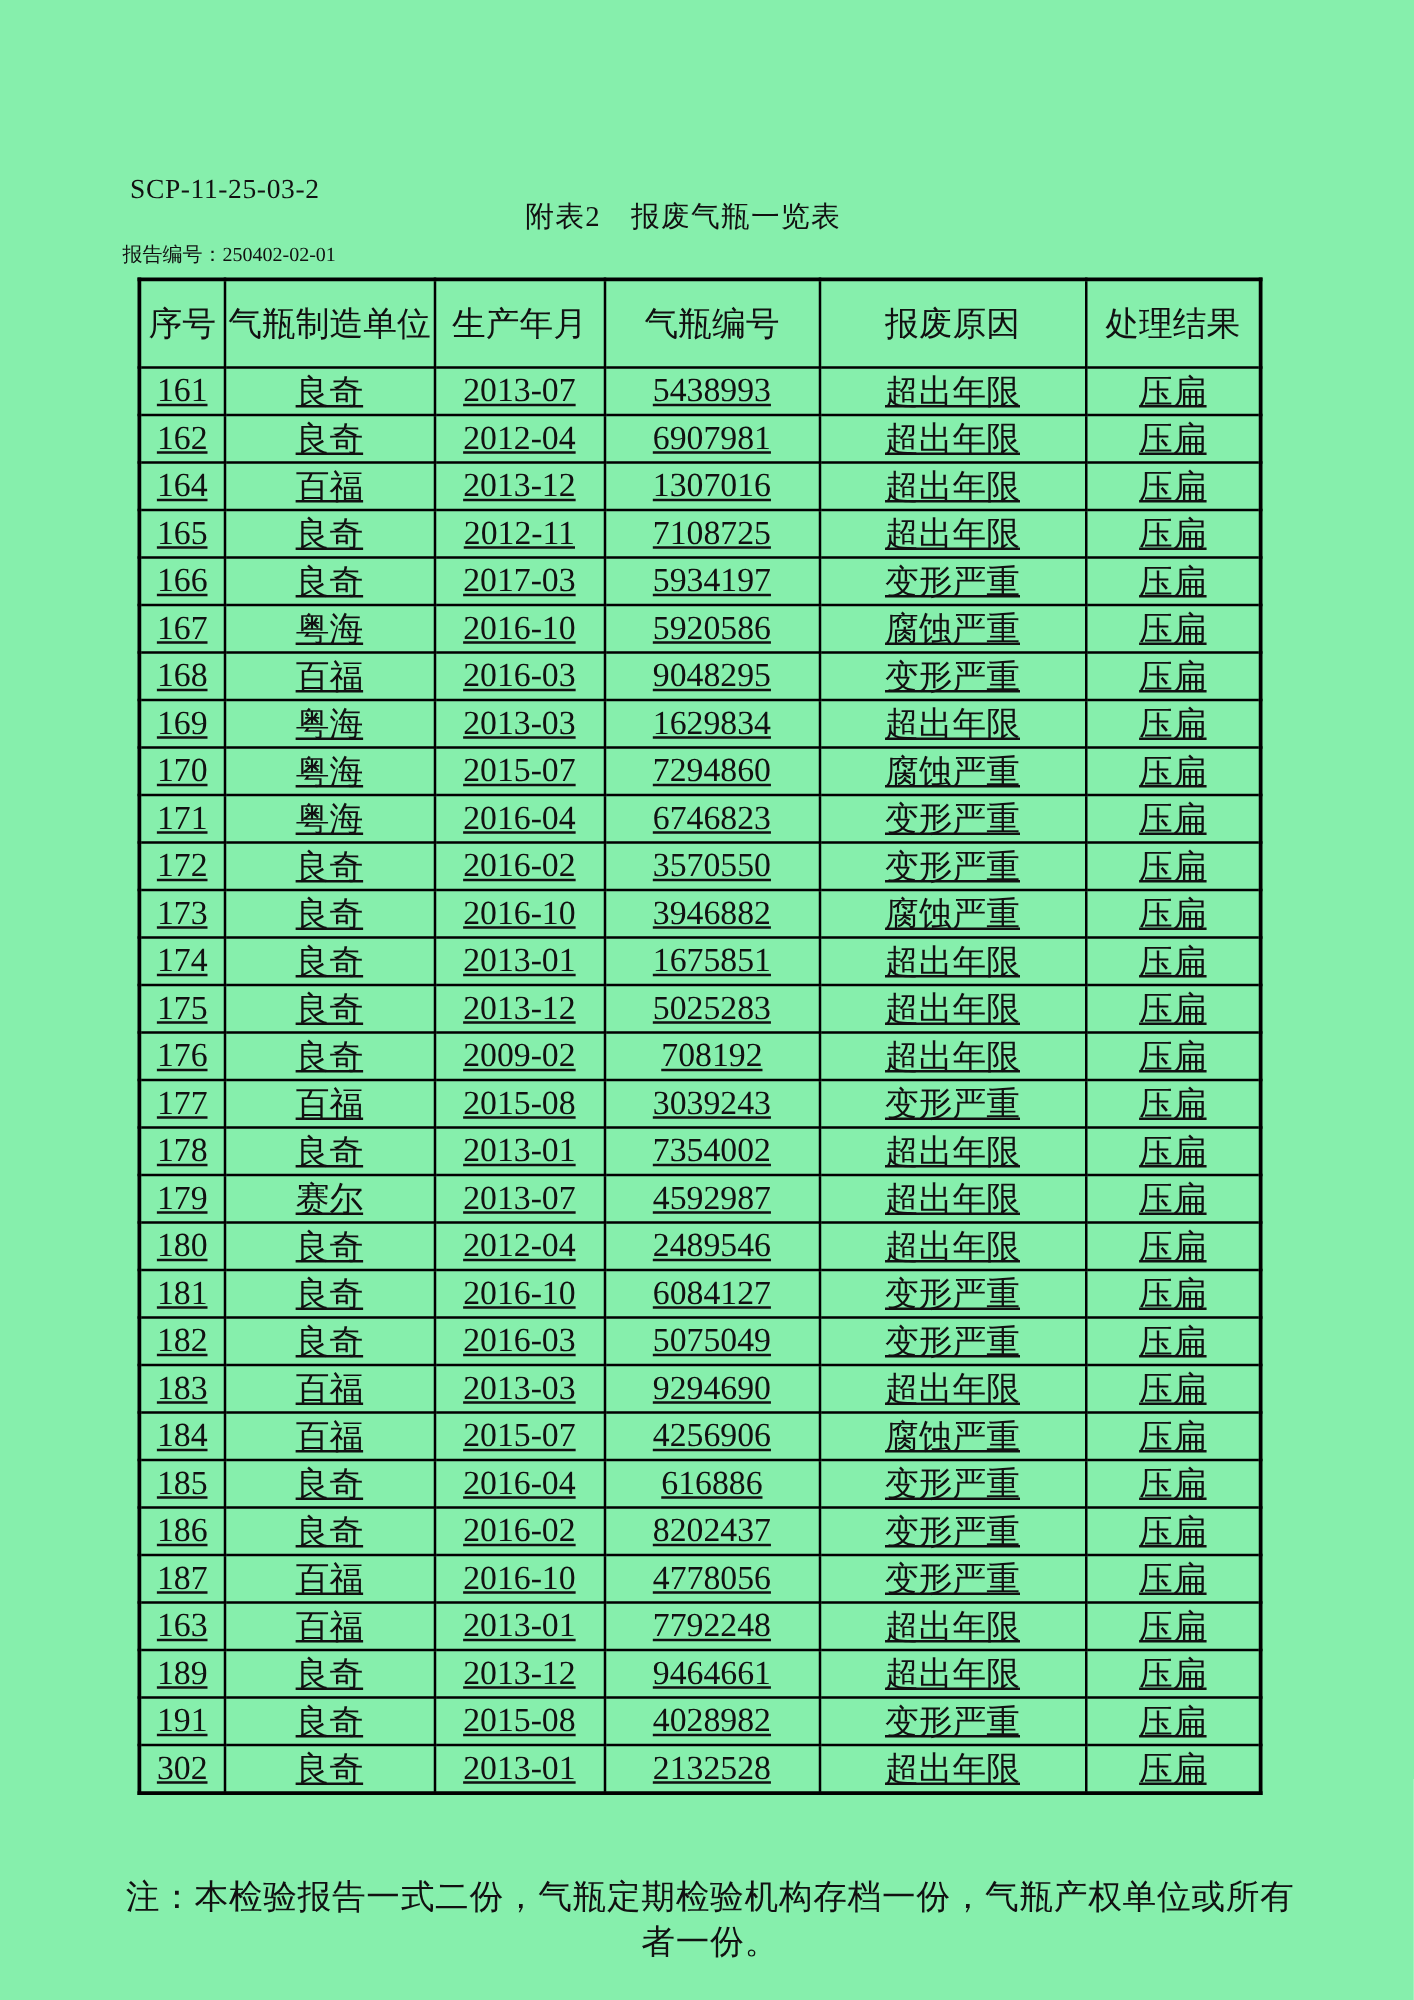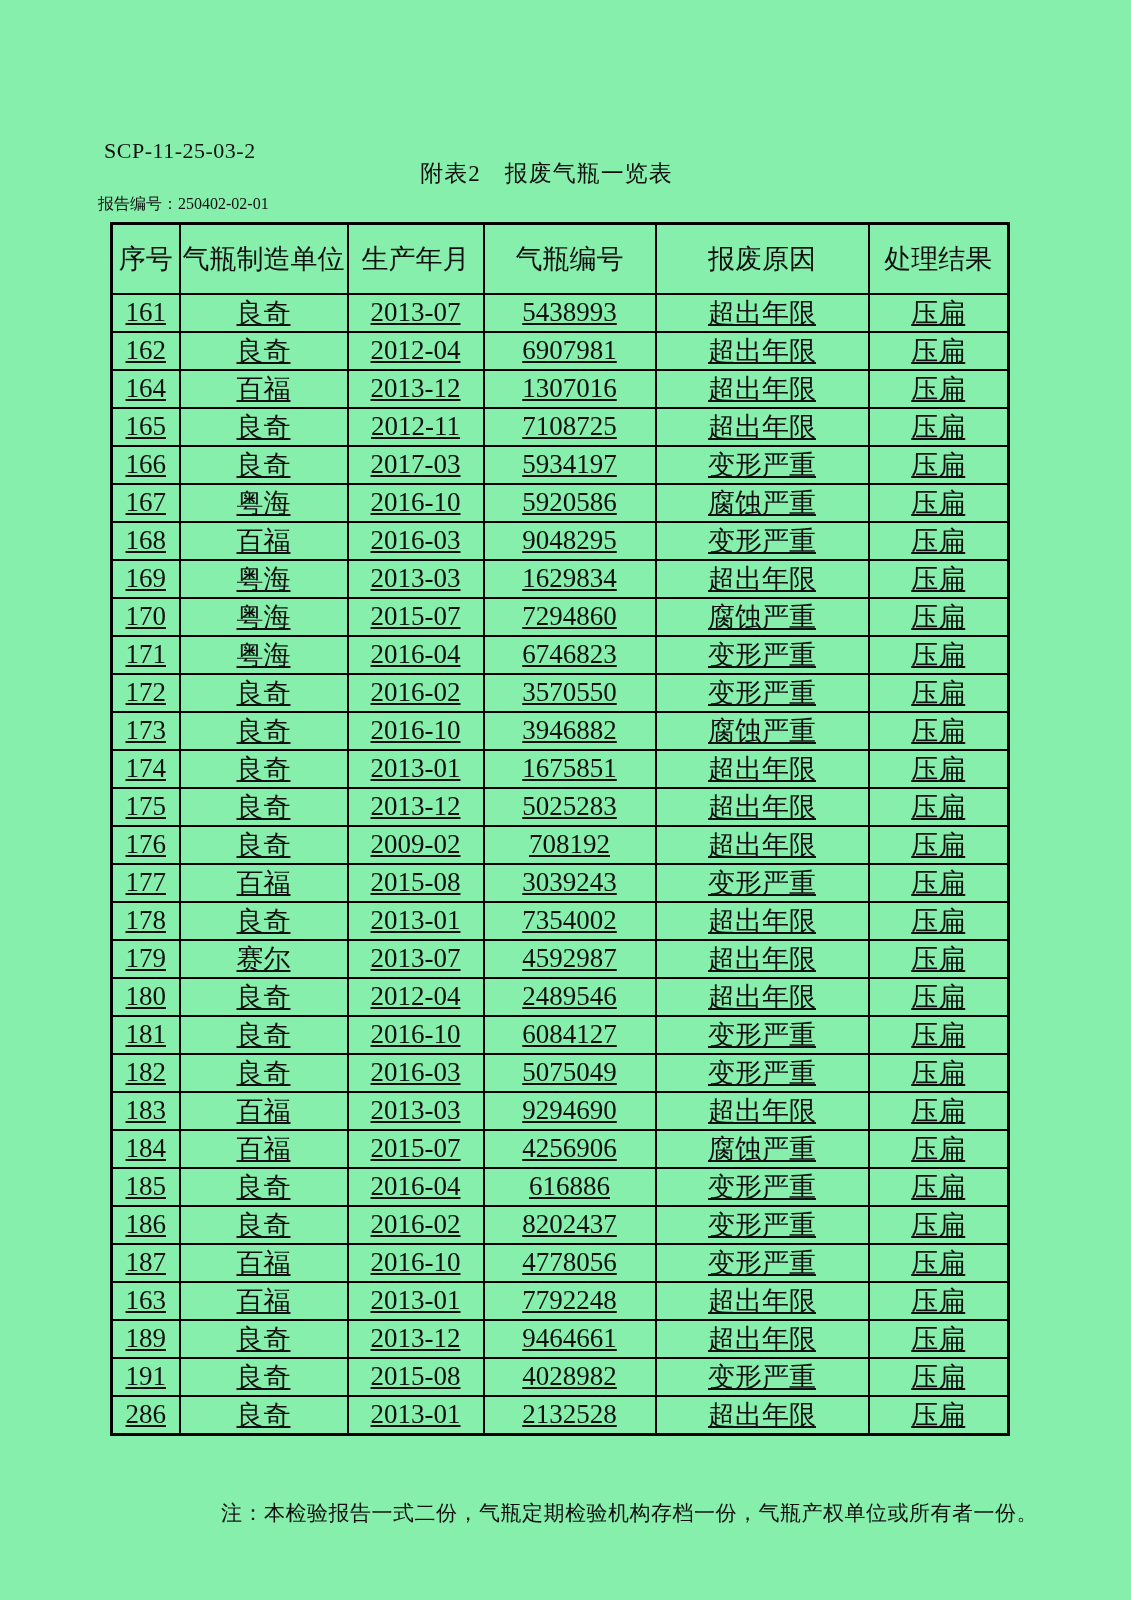--- a/index.html
+++ b/index.html
@@ -35,21 +35,21 @@
     border: 2px solid #000;
     text-align: center; vertical-align: middle;
     font-weight: normal;
     padding: 0;
     overflow: hidden; white-space: nowrap;
   }
   table.scrap-table thead tr { height: 70px; }
   table.scrap-table tbody tr { height: 34.75px; text-decoration: underline; }
   .note {
     position: absolute; left: 98px; top: 1499px; width: 940px;
-    text-align: right; font-size: 21px; letter-spacing: 0.5px;
+    text-align: center; font-size: 27px; letter-spacing: 0.5px;
   }
 </style>
 </head>
 <body>
 
 <div class="page">
 
   <div class="doc-code">SCP-11-25-03-2</div>
 
   <div class="title">附表2　报废气瓶一览表</div>
@@ -302,21 +302,21 @@
         </tr>
         <tr>
           <td>191</td>
           <td>良奇</td>
           <td>2015-08</td>
           <td>4028982</td>
           <td>变形严重</td>
           <td>压扁</td>
         </tr>
         <tr>
-          <td>286</td>
+          <td>302</td>
           <td>良奇</td>
           <td>2013-01</td>
           <td>2132528</td>
           <td>超出年限</td>
           <td>压扁</td>
         </tr>
       </tbody>
   </table>
 
   <div class="note">注：本检验报告一式二份，气瓶定期检验机构存档一份，气瓶产权单位或所有者一份。</div>

